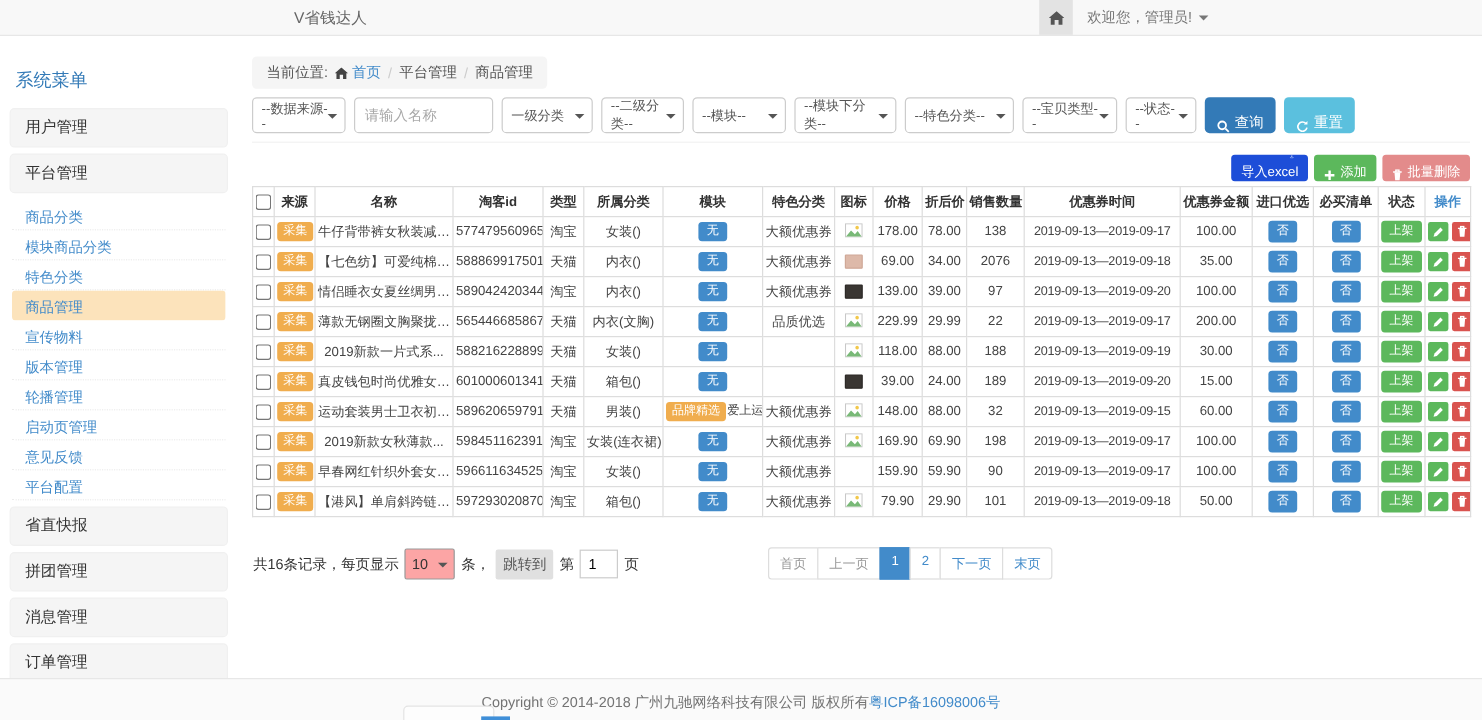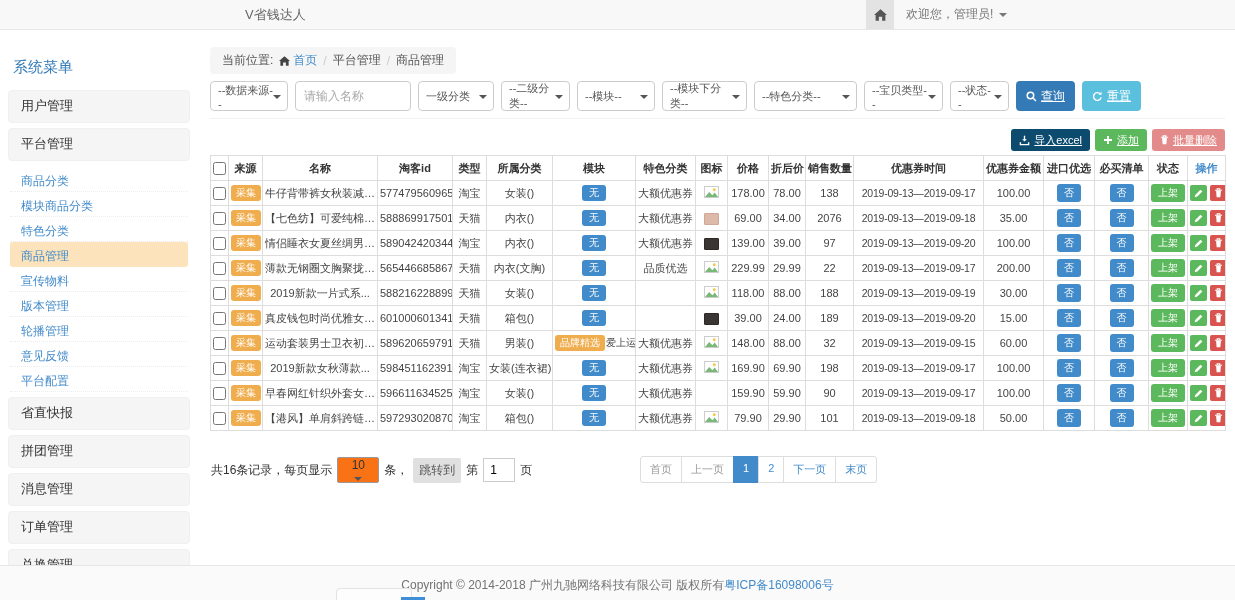--- a/index.html
+++ b/index.html
@@ -41,33 +41,33 @@
   .filter-bar { position:absolute; left:210px; top:81px; display:flex; gap:7px;
                 align-items:center; z-index:1; }
   .filter-controls { display:flex; gap:7px; align-items:center; }
   .f-select { height:30px; border:1px solid #ccc; border-radius:4px; background:#fff;
               display:flex; align-items:center; justify-content:space-between;
               padding:0 6px 0 7px; color:#555; cursor:pointer; font-size:11px; overflow:hidden; }
   .f-select .caret { border-top-color:#555; margin-top:6px; }
   .f-input { height:30px; border:1px solid #ccc; border-radius:4px; padding:0 8px;
              font-size:12px; color:#555; font-family:inherit; }
   .f-input::placeholder { color:#a9a9a9; }
-  .btn { display:inline-flex; align-items:center; gap:4px; border:none; border-radius:4px;
-         color:#fff; font-size:12px; cursor:pointer; font-family:inherit;text-decoration:underline; }
+  .btn { display:inline-flex; align-items:flex-end; gap:4px; border:none; border-radius:4px;
+         color:#fff; font-size:12px; cursor:pointer; font-family:inherit; }
   .btn-search { background:#337ab7; height:30px; padding:0 10px; }
   .btn-reset  { background:#5bc0de; height:30px; padding:0 10px; }
 
   .panel-top { position:absolute; left:210px; top:118px; width:1015px;
                border-top:1px solid #f2f2f2; }
 
   
   .toolbar { position:absolute; left:210px; top:129px; width:1015px; display:flex;
              justify-content:flex-end; gap:5px; z-index:1; }
   .btn-sm { height:22px; padding:0 8px; font-size:11px; border-radius:3px; }
-  .btn-import { background:#0c4a6e; }
+  .btn-import { background:#1d4ed8;flex-direction:column; }
   .btn-add    { background:#5cb85c; }
   .btn-batch  { background:#e38b8b; }
 
   
   .goods-table { position:absolute; left:210px; top:155px; width:1015px; background:#fff;
                  border-collapse:collapse; table-layout:fixed; font-size:11px; color:#444; z-index:1; }
   .goods-table th,.goods-table td { border:1px solid #ddd; text-align:center;
                  padding:3px 2px; height:25px; overflow:hidden; white-space:nowrap; }
   .goods-table th { font-weight:bold; color:#333; }
   .goods-table th.op-head { color:#428bca; }
@@ -87,22 +87,22 @@
              height:16px; border-radius:2px; cursor:pointer; vertical-align:middle; }
   .act-edit { background:#5cb85c; margin-right:3px; }
   .act-del  { background:#d9534f; }
   .thumb { display:inline-block; width:15px; height:12px; border-radius:1px; vertical-align:middle; }
   .thumb-pink { background:#ddb9a9; border:1px solid #cfa897; }
   .thumb-dark { background:#3a3633; border:1px solid #2c2927; }
 
   
   .pager-left { position:absolute; left:211px; top:457px; display:flex; align-items:center;
                 gap:5px; color:#333; z-index:1; }
-  .pp-select { width:42px; height:26px; border:1px solid #999; border-radius:2px; background:#f97316;
-               display:flex; align-items:center; justify-content:space-between; padding:0 5px; cursor:pointer;flex-direction:column; }
+  .pp-select { width:42px; height:26px; border:1px solid #999; border-radius:2px; background:#fca5a5;
+               display:flex; align-items:center; justify-content:space-between; padding:0 5px; cursor:pointer; }
   .pp-select .caret { border-top-color:#555; margin-top:5px; }
   .jump-btn { background:#e0e0e0; color:#555; padding:4px 6px; border-radius:2px; cursor:pointer; }
   .jump-input { width:32px; height:24px; border:1px solid #ccc; padding:0 6px;
                 font-size:12px; font-family:inherit; }
   .pager { position:absolute; left:640px; top:456px; display:flex; z-index:1; }
   .page-item { border:1px solid #ddd; background:#fff; padding:5px 9px; font-size:11px;
                margin-left:-1px; color:#428bca; cursor:pointer; }
   .page-item:first-child { border-radius:3px 0 0 3px; margin-left:0; }
   .page-item:last-child  { border-radius:0 3px 3px 0; }
   .page-item.disabled { color:#999; cursor:default; }
@@ -140,20 +140,21 @@
       <div class="side-header">用户管理</div>
       <div class="side-header">平台管理</div>
       <div class="side-links">
         <a class="side-link">商品分类</a>
         <a class="side-link">模块商品分类</a>
         <a class="side-link">特色分类</a>
         <a class="side-link active">商品管理</a>
         <a class="side-link">宣传物料</a>
         <a class="side-link">版本管理</a>
         <a class="side-link">轮播管理</a>
+        <a class="side-link">启动页管理</a>
         <a class="side-link">意见反馈</a>
         <a class="side-link">平台配置</a>
       </div>
       <div class="side-header">省直快报</div>
       <div class="side-header">拼团管理</div>
       <div class="side-header">消息管理</div>
       <div class="side-header">订单管理</div>
       <div class="side-header">兑换管理</div>
       <div class="side-header"></div>
     </div>
@@ -189,21 +190,21 @@
         <span class="caret"></span>
       </div>
       <div class="f-select" style="width: 78px;">
         <span>--模块--</span>
         <span class="caret"></span>
       </div>
       <div class="f-select" style="width: 85px;">
         <span>--模块下分类--</span>
         <span class="caret"></span>
       </div>
-      <div class="f-select" style="width: 103px;">
+      <div class="f-select" style="width: 91px;">
         <span>--特色分类--</span>
         <span class="caret"></span>
       </div>
       <div class="f-select" style="width: 79px;">
         <span>--宝贝类型--</span>
         <span class="caret"></span>
       </div>
       <div class="f-select" style="width: 59px;">
         <span>--状态--</span>
         <span class="caret"></span>

